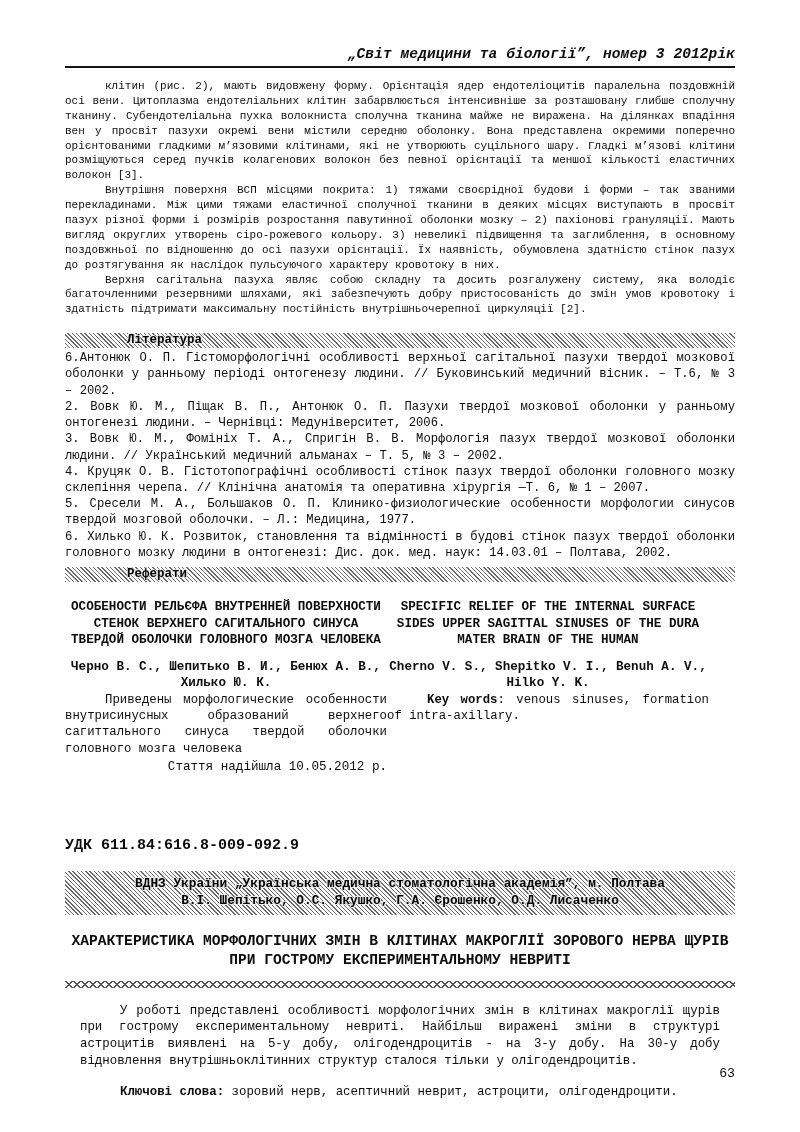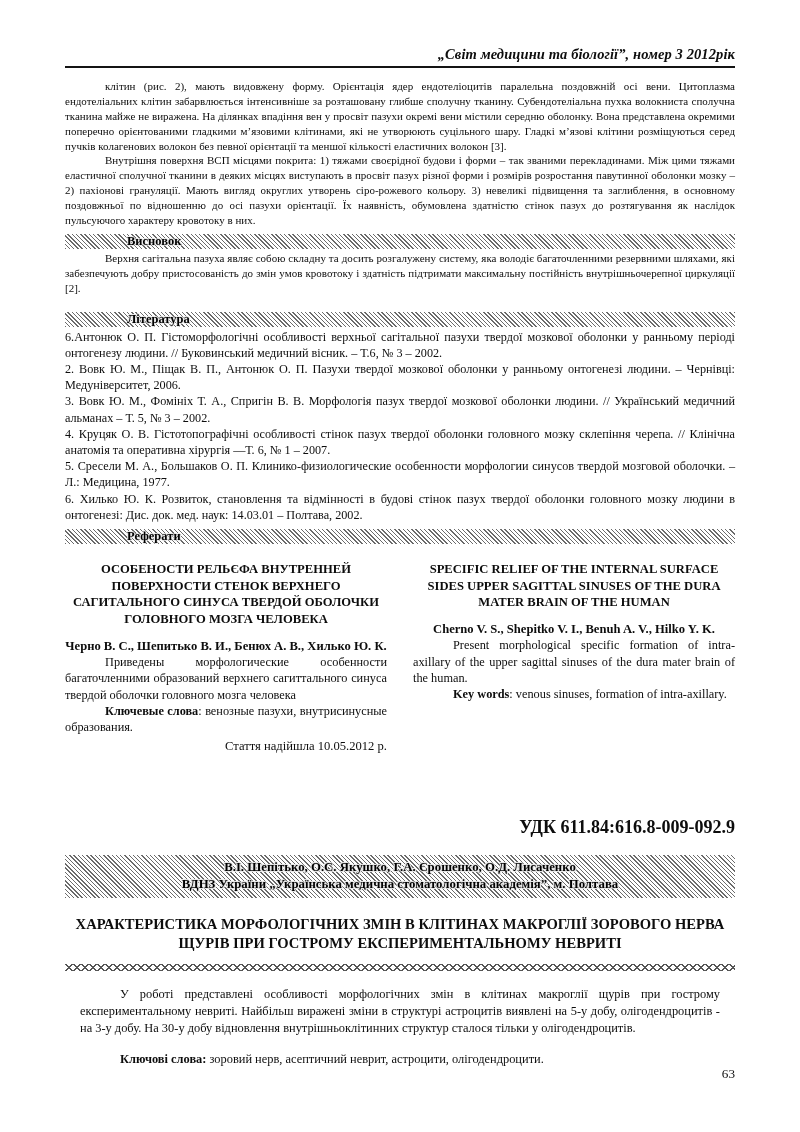--- a/index.html
+++ b/index.html
@@ -21,20 +21,21 @@
     width: 800px;
     height: 1132px;
     box-sizing: border-box;
     padding: 0;
   }
   .content {
     position: absolute;
     left: 65px;
     top: 0;
     width: 670px;
+    font-family: Liberation Mono, monospace;
   }
 
   
   .runhead {
     text-align: right;
     font-style: italic;
     font-weight: bold;
     font-size: 14.5px;
     letter-spacing: 0.1px;
     padding-top: 47px;
@@ -90,21 +91,20 @@
     margin: 0;
     font-size: 12.2px;
     line-height: 1.33;
     text-align: justify;
     text-indent: 0;
   }
 
   
   .abs-wrap {
     display: flex;
-    gap: 26px;
     margin-top: 17px;
   }
   .abs-col { width: 322px; }
   .abs-title {
     text-align: center;
     font-weight: bold;
     font-size: 12.6px;
     line-height: 1.32;
     margin: 0 0 10px 0;
     text-transform: uppercase;
@@ -128,23 +128,22 @@
   .recv {
     text-align: right;
     font-size: 12.6px;
     margin-top: 3px;
     margin-right: 0;
   }
 
   
   .udk {
     font-weight: bold;
-    font-size: 18px;
+    font-size: 15px;
     margin: 63px 0 0 0;
-    text-align: right;
   }
   .authorbar {
     position: relative;
     margin-top: 17px;
     padding: 4px 0 5px 0;
     background-color: #d8d8d8;
     background-image: repeating-linear-gradient(
         45deg,
         #6b6b6b 0px, #6b6b6b 1px,
         #ffffff 1px, #ffffff 3px);
@@ -199,23 +198,20 @@
 
 <div class="page">
   <div class="content">
 
     <div class="runhead">„Світ медицини та біології”, номер 3 2012рік</div>
     <div class="runhead-rule"></div>
 
     <p class="body">клітин (рис. 2), мають видовжену форму. Орієнтація ядер ендотеліоцитів паралельна поздовжній осі вени. Цитоплазма ендотеліальних клітин забарвлюється інтенсивніше за розташовану глибше сполучну тканину. Субендотеліальна пухка волокниста сполучна тканина майже не виражена. На ділянках впадіння вен у просвіт пазухи окремі вени містили середню оболонку. Вона представлена окремими поперечно орієнтованими гладкими м’язовими клітинами, які не утворюють суцільного шару. Гладкі м’язові клітини розміщуються серед пучків колагенових волокон без певної орієнтації та меншої кількості еластичних волокон [3].</p>
     <p class="body">Внутрішня поверхня ВСП місцями покрита: 1) тяжами своєрідної будови і форми – так званими перекладинами. Між цими тяжами еластичної сполучної тканини в деяких місцях виступають в просвіт пазух різної форми і розмірів розростання павутинної оболонки мозку – 2) пахіонові грануляції. Мають вигляд округлих утворень сіро-рожевого кольору. 3) невеликі підвищення та заглиблення, в основному поздовжньої по відношенню до осі пазухи орієнтації.  Їх наявність, обумовлена здатністю стінок пазух до розтягування як наслідок пульсуючого характеру кровотоку в них.</p>
 
-    <div class="bar">
-      <span class="bar-label">Висновок</span>
-    </div>
     <p class="body">Верхня сагітальна пазуха являє собою складну та досить розгалужену систему, яка володіє багаточленними резервними шляхами, які забезпечують добру пристосованість до змін умов кровотоку і здатність підтримати максимальну постійність внутрішньочерепної циркуляції [2].</p>
 
     <div class="bar" style="margin-top:16px;text-align:center;">
       <span class="bar-label">Література</span>
     </div>
     <div class="refs">
       <p>6.Антонюк О. П. Гістоморфологічні особливості верхньої сагітальної пазухи твердої мозкової оболонки у ранньому періоді онтогенезу людини. // Буковинський медичний вісник. – Т.6, № 3 – 2002.</p>
       <p>2. Вовк Ю. М., Піщак В. П., Антонюк О. П. Пазухи твердої мозкової оболонки у ранньому онтогенезі людини. – Чернівці: Медуніверситет, 2006.</p>
       <p>3. Вовк Ю. М., Фомініх Т. А., Спригін В. В. Морфологія пазух твердої мозкової оболонки людини. // Український медичний альманах – Т. 5, № 3 – 2002.</p>
       <p>4. Круцяк О. В. Гістотопографічні особливості стінок пазух твердої оболонки головного мозку склепіння черепа. //  Клінічна анатомія та оперативна хірургія —Т. 6, № 1 – 2007.</p>
@@ -224,38 +220,36 @@
     </div>
 
     <div class="bar" style="">
       <span class="bar-label">Реферати</span>
     </div>
 
     <div class="abs-wrap">
       <div class="abs-col">
         <div class="abs-title">ОСОБЕНОСТИ РЕЛЬЄФА ВНУТРЕННЕЙ ПОВЕРХНОСТИ СТЕНОК ВЕРХНЕГО САГИТАЛЬНОГО СИНУСА ТВЕРДОЙ ОБОЛОЧКИ ГОЛОВНОГО МОЗГА ЧЕЛОВЕКА</div>
         <div class="abs-authors">Черно В. С., Шепитько В. И., Бенюх А. В., Хилько Ю. К.</div>
-        <p class="abs-body">Приведены морфологические особенности багаточленними образований верхнего сагиттального синуса твердой оболочки головного мозга человека</p>
-        <p class="abs-body abs-kw"><b>Ключевые слова</b><span>: венозные пазухи, внутрисинусные образования.</span></p>
+        <p class="abs-body">Приведены морфологические особенности внутрисинусных образований верхнего сагиттального синуса твердой оболочки головного мозга человека</p>
         <div class="recv">Стаття надійшла 10.05.2012 р.</div>
       </div>
 
       <div class="abs-col">
         <div class="abs-title">SPECIFIC RELIEF OF THE INTERNAL SURFACE SIDES UPPER SAGITTAL SINUSES OF THE DURA MATER BRAIN OF THE HUMAN</div>
         <div class="abs-authors">Cherno V. S., Shepitko V. I., Benuh A. V., Hilko Y. K.</div>
-        <p class="abs-body">Present morphological specific formation of intra-axillary of the upper sagittal sinuses of the dura mater brain of the human.</p>
         <p class="abs-body abs-kw"><b>Key words</b><span>: venous sinuses, formation of intra-axillary.</span></p>
       </div>
     </div>
 
     <div class="udk">УДК 611.84:616.8-009-092.9</div>
 
     <div class="authorbar">
+      <div>ВДНЗ України „Українська медична стоматологічна академія”, м. Полтава</div>
       <div>В.І. Шепітько, О.С. Якушко, Г.А. Єрошенко, О.Д. Лисаченко</div>
-      <div>ВДНЗ України „Українська медична стоматологічна академія”, м. Полтава</div>
     </div>
 
     <div class="art-title">ХАРАКТЕРИСТИКА МОРФОЛОГІЧНИХ ЗМІН В КЛІТИНАХ МАКРОГЛІЇ ЗОРОВОГО НЕРВА ЩУРІВ ПРИ ГОСТРОМУ ЕКСПЕРИМЕНТАЛЬНОМУ НЕВРИТІ</div>
 
     <div class="wavy"></div>
     <div class="abstract2">
       <p>У роботі представлені особливості морфологічних змін в клітинах макроглії щурів при гострому експериментальному невриті. Найбільш виражені зміни в структурі астроцитів виявлені на 5-у добу, олігодендроцитів - на 3-у добу. На 30-у добу відновлення внутрішньоклітинних структур сталося тільки у олігодендроцитів.</p>
       <p><b>Ключові слова:</b><span> зоровий нерв, асептичний неврит, астроцити, олігодендроцити.</span></p>
     </div>
 

